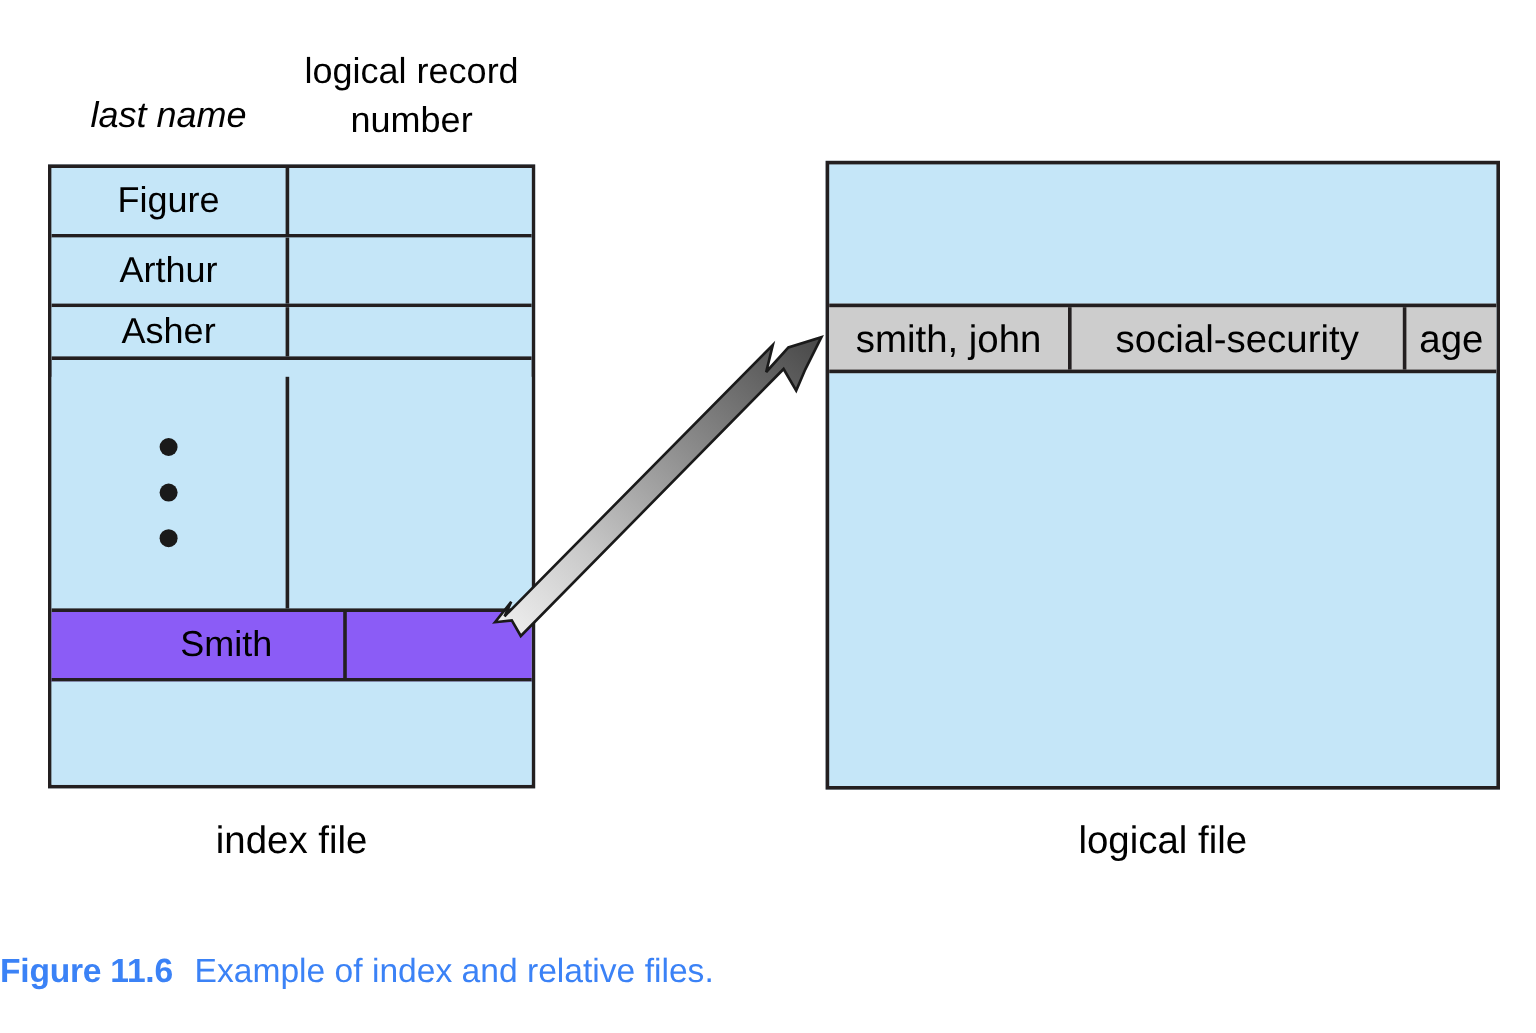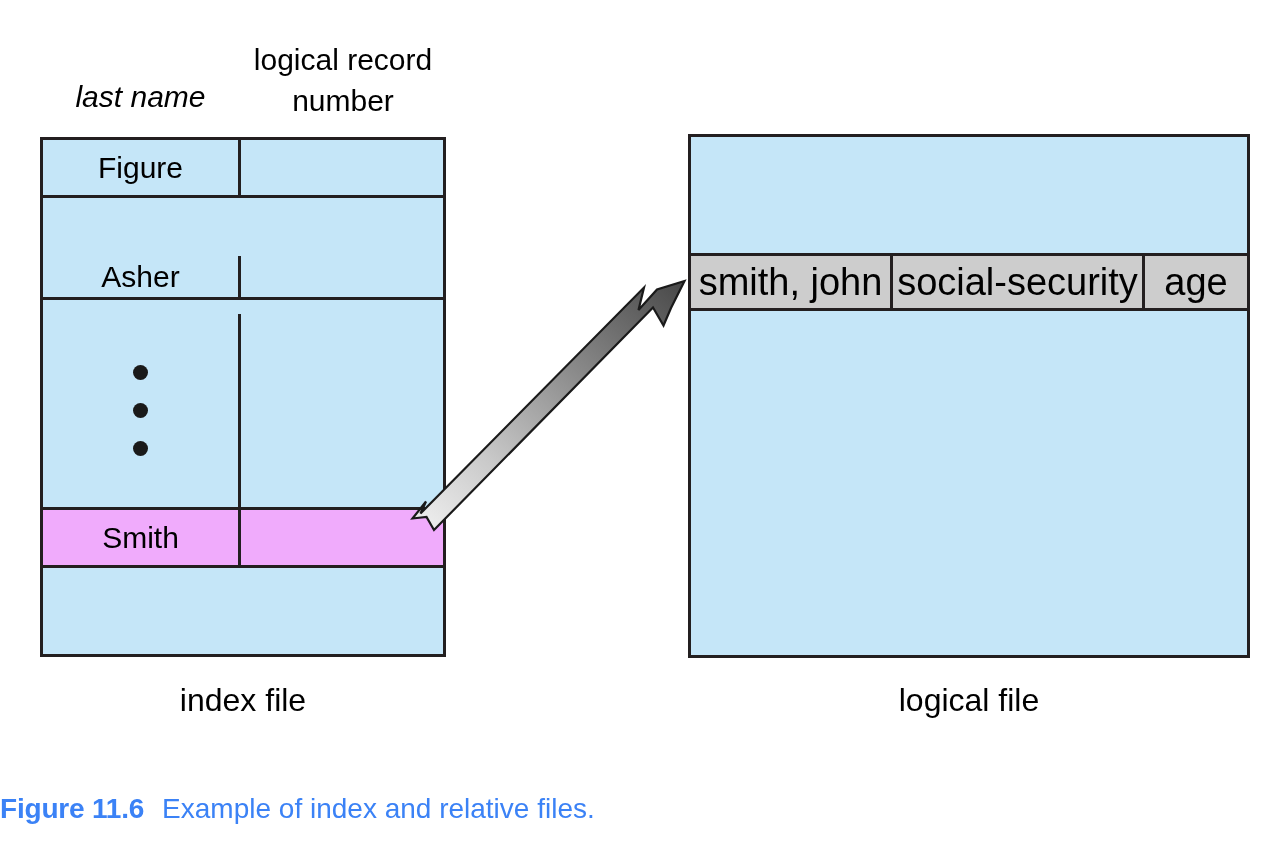--- a/index.html
+++ b/index.html
@@ -77,21 +77,21 @@
     width: 198px;
     border-right: 3px solid #231f20;
   }
   .idx-cell.right {
     flex: 1 1 auto;
   }
   .idx-row.divider-bottom {
     border-bottom: 3px solid #231f20;
   }
   .idx-row.blue  { background: #c5e6f8; }
-  .idx-row.gray  { background: #f0abfc; }
+  .idx-row.gray  { background: #8b5cf6; padding-left: 48px; }
 
   
   #idx-row-adams   { top: 0px;   height: 58px; }
   #idx-row-arthur  { top: 58px;  height: 58px; }
   #idx-row-asher   { top: 116px; height: 44px; }
   #idx-row-ellipsis{ top: 174px; height: 196px; }
   #idx-row-smith   { top: 370px; height: 58px; }
   #idx-row-empty   { top: 428px; height: 86px; }
 
   
@@ -135,28 +135,28 @@
     display: flex;
     background: #cdcdcd;
     border-top: 3px solid #231f20;
     border-bottom: 3px solid #231f20;
   }
   .rec-cell {
     box-sizing: border-box;
     display: flex;
     align-items: center;
     justify-content: center;
-    font-size: 38px;
+    font-size: 32px;
     color: #000;
     white-space: nowrap;
     overflow: hidden;
     padding: 0 4px;
   }
   #rec-cell-name { width: 202px; border-right: 3px solid #231f20; }
-  #rec-cell-ssn  { width: 252px; border-right: 3px solid #231f20; }
+  #rec-cell-ssn  { width: 279px; border-right: 3px solid #231f20; }
   #rec-cell-age  { flex: 1 1 auto; border-radius: 13px; }
 
   
   #pointer-arrow {
     position: absolute;
     left: 395px;
     top: 265px;
     width: 305px;
     height: 270px;
     pointer-events: none;
@@ -207,20 +207,24 @@
     <div>number</div>
   </div>
 
   <div id="index-file-table">
 
     <div class="idx-row blue divider-bottom" id="idx-row-adams">
       <div class="idx-cell left">Figure</div>
       <div class="idx-cell right"></div>
     </div>
 
+    <div class="idx-row blue divider-bottom" id="idx-row-arthur">
+      <div class="idx-cell left">Arthur</div>
+      <div class="idx-cell right"></div>
+    </div>
 
     <div class="idx-row blue divider-bottom" id="idx-row-asher">
       <div class="idx-cell left">Asher</div>
       <div class="idx-cell right"></div>
     </div>
 
     <div class="idx-row blue divider-bottom" id="idx-row-ellipsis">
       <div class="idx-cell left">
         <div class="dots">
           <span class="dot"></span>

